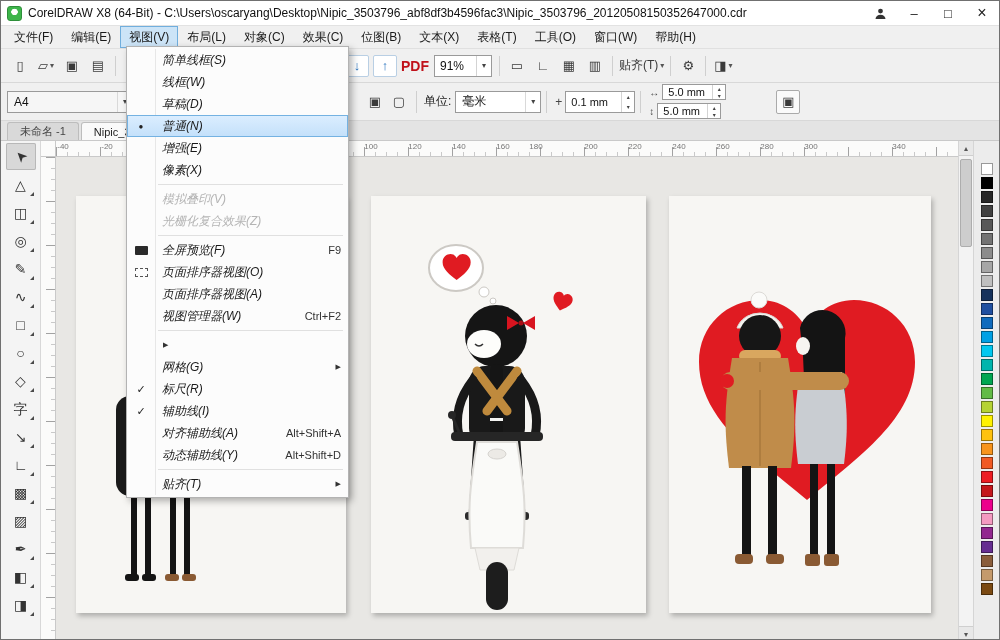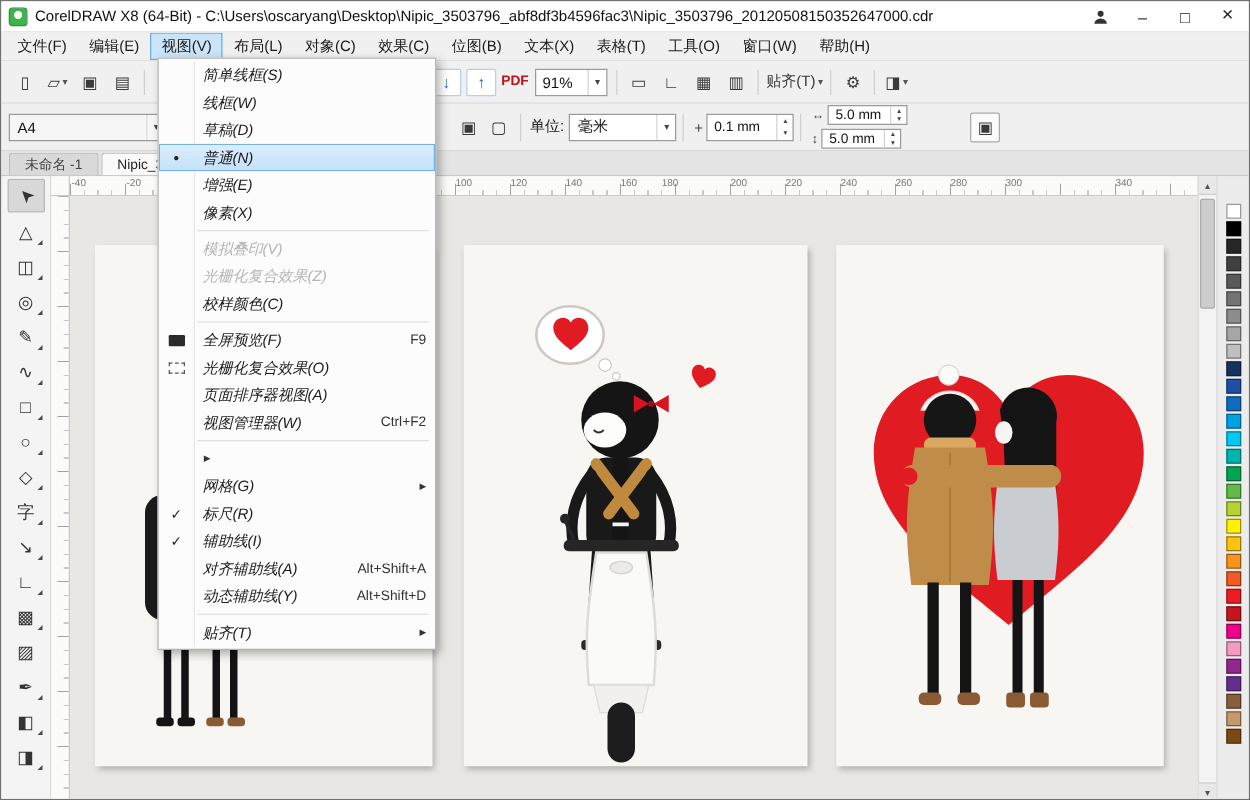--- a/index.html
+++ b/index.html
@@ -19,21 +19,21 @@
   .menubar { height:23px; background:#f0f0f0; display:flex; align-items:stretch; padding-left:4px; border-bottom:1px solid #e0e0e0; }
   .mb-item { padding:0 9px; display:flex; align-items:center; color:#1a1a1a; white-space:nowrap; }
   .mb-item.active { background:#cce4f7; box-shadow:inset 0 0 0 1px #70aedd; }
 
   
   .toolbar { height:34px; background:#f0f0f0; display:flex; align-items:center; padding:0 6px; border-bottom:1px solid #d8d8d8; }
   .tb-btn { height:24px; min-width:26px; display:flex; align-items:center; justify-content:center; border-radius:2px; color:#3a3a3a; flex:0 0 auto; padding:0 2px; }
   .tb-btn.boxed { border:1px solid #b9cfe4; background:#fff; min-width:24px; height:22px; margin:0 2px; color:#1f6dbb; }
   .tb-btn.disabled { color:#b5b5b5; }
   .tb-glyph { font-size:13px; line-height:1; }
-  .tb-glyph.red { color:#c0111a; font-size:11px; font-weight:bold; }
+  .tb-glyph.red { color:#c0111a; font-size:14px; font-weight:bold; }
   .tb-dd { font-size:8px; margin-left:2px; color:#555; }
   .tb-sep { width:1px; height:20px; background:#cfcfcf; margin:0 4px; flex:0 0 auto; }
   .tb-gap { flex:0 0 auto; height:1px; }
   .tb-combo { width:58px; height:22px; background:#fff; border:1px solid #9a9a9a; display:flex; align-items:center; margin:0 3px; flex:0 0 auto; }
   .tb-combo-val { flex:1; padding-left:5px; font-size:12px; color:#111; }
   .tb-combo-arrow { width:15px; text-align:center; font-size:8px; color:#444; border-left:1px solid #d3d3d3; align-self:stretch; display:flex; align-items:center; justify-content:center; }
   .tb-textbtn span:first-child { font-size:12px; }
 
   
   .propbar { height:38px; background:#f0f0f0; display:flex; align-items:center; padding:0 6px; border-bottom:1px solid #d8d8d8; }
@@ -549,37 +549,33 @@
         </div>
         <div class="vm-sep"></div>
         <div class="vm-item disabled">
           <span class="vm-gutter"></span>
           <span class="vm-label">模拟叠印(V)</span>
         </div>
         <div class="vm-item disabled">
           <span class="vm-gutter"></span>
           <span class="vm-label">光栅化复合效果(Z)</span>
         </div>
-        <div class="vm-item">
-          <span class="vm-gutter"></span>
-          <span class="vm-label">校样颜色(C)</span>
-        </div>
         <div class="vm-sep"></div>
         <div class="vm-item">
           <span class="vm-gutter">
             <span class="ic-screen"></span>
           </span>
           <span class="vm-label">全屏预览(F)</span>
           <span class="vm-shortcut">F9</span>
         </div>
         <div class="vm-item">
           <span class="vm-gutter">
             <span class="ic-dashed"></span>
           </span>
-          <span class="vm-label">光栅化复合效果(O)</span>
+          <span class="vm-label">页面排序器视图(O)</span>
         </div>
         <div class="vm-item">
           <span class="vm-gutter"></span>
           <span class="vm-label">页面排序器视图(A)</span>
         </div>
         <div class="vm-item">
           <span class="vm-gutter"></span>
           <span class="vm-label">视图管理器(W)</span>
           <span class="vm-shortcut">Ctrl+F2</span>
         </div>

